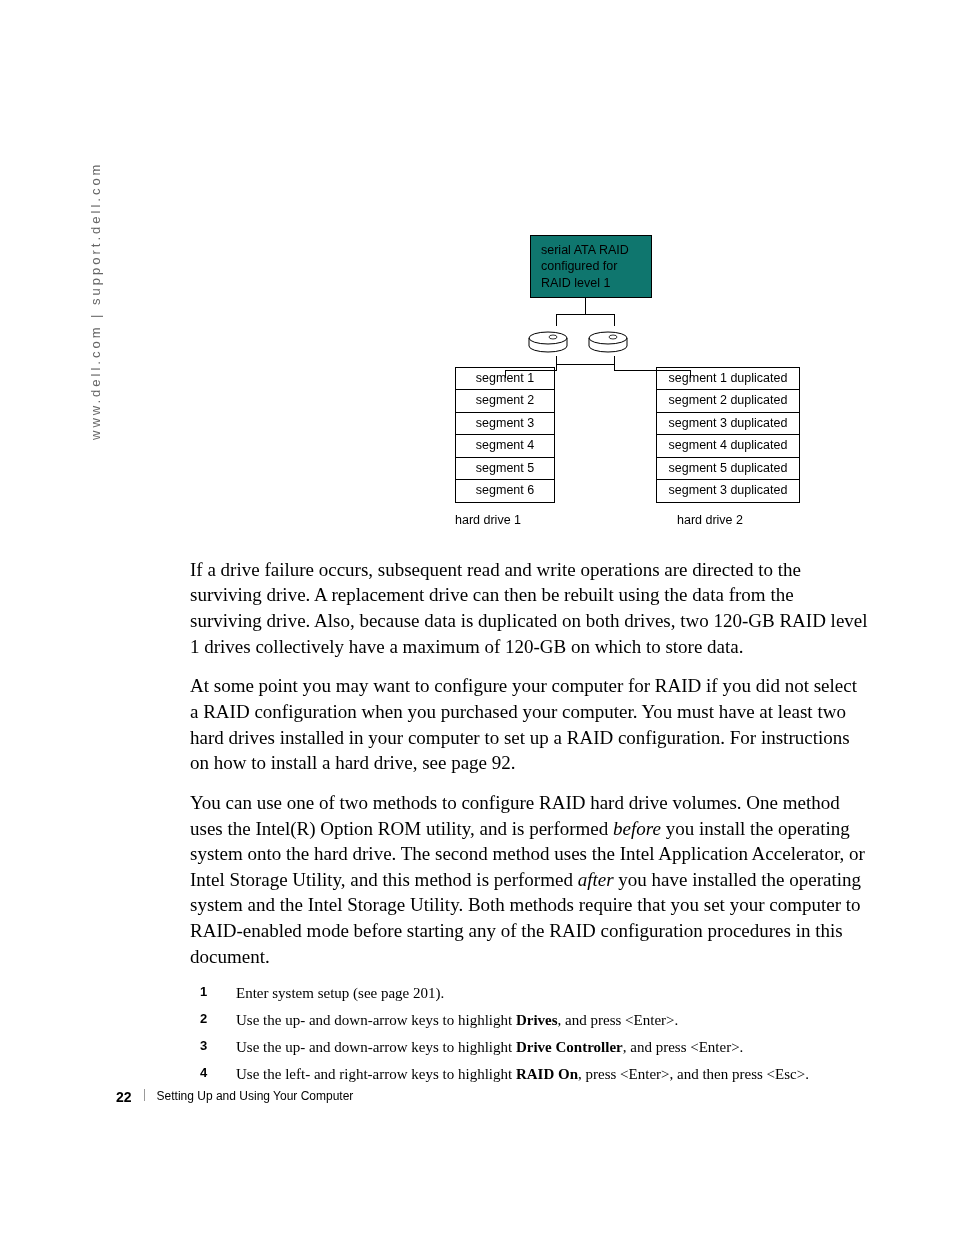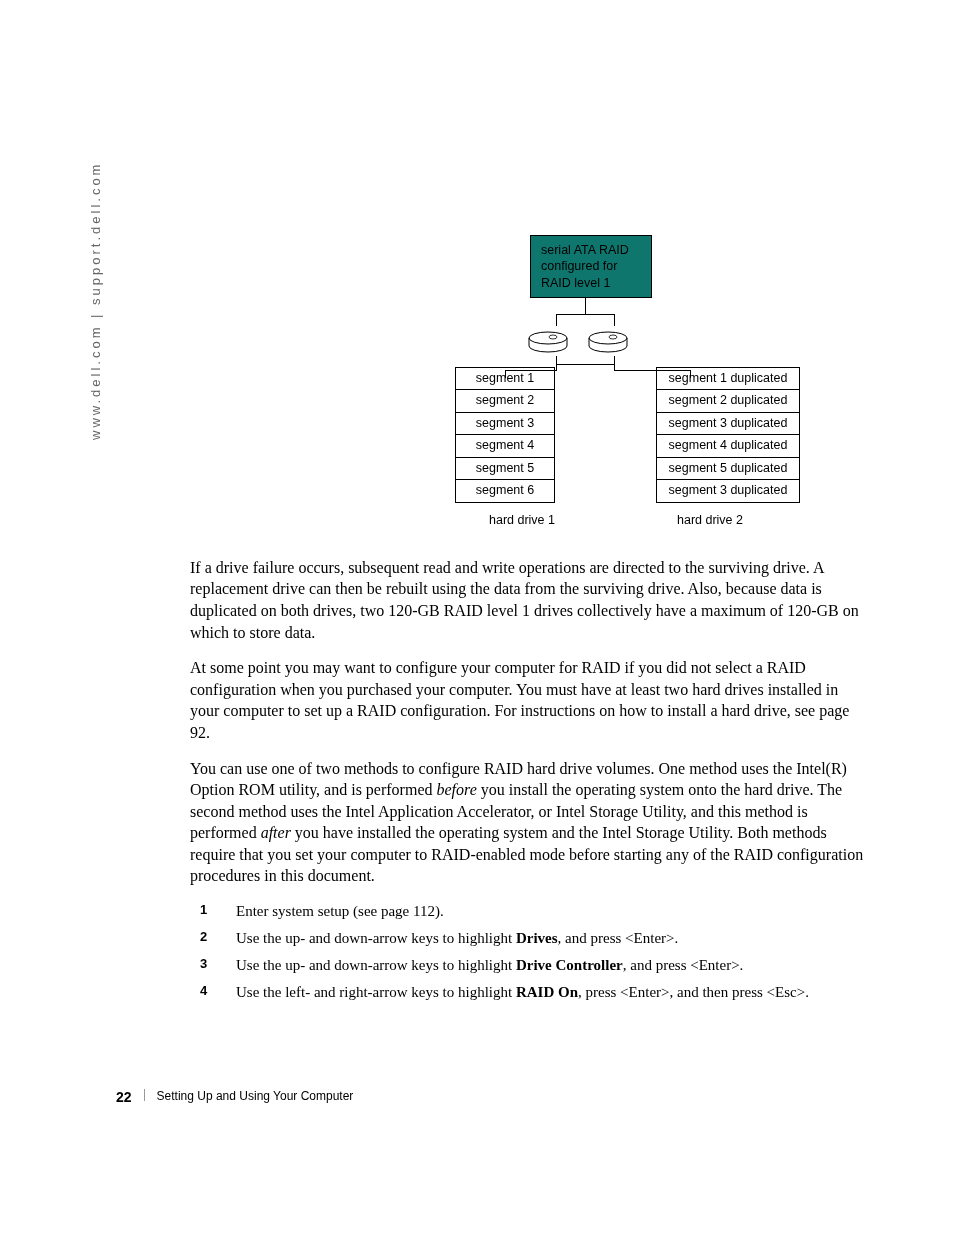--- a/index.html
+++ b/index.html
@@ -87,24 +87,24 @@
   }
   .hd-labels {
     display: flex;
     justify-content: space-between;
     width: 345px;
     margin-left: 155px;
     font-family: Arial, Helvetica, sans-serif;
     font-size: 12.5px;
     margin-top: 10px;
   }
-  .hd-label-left { width: 100px; text-align: right; }
+  .hd-label-left { width: 100px; text-align: left; }
   .hd-label-right { width: 180px; text-align: center; }
   .body-para {
-    font-size: 16px;
+    font-size: 19px;
     line-height: 1.35;
     margin: 14px 0;
   }
   .section-h {
     font-family: Arial, Helvetica, sans-serif;
     font-weight: bold;
     font-size: 16px;
     margin: 22px 0 6px 0;
   }
   .sub-h {
@@ -240,21 +240,21 @@
 
 
   <p class="body-para">At some point you may want to configure your computer for RAID if you did not select a RAID configuration when you purchased your computer. You must have at least two hard drives installed in your computer to set up a RAID configuration. For instructions on how to install a hard drive, see page 92.</p>
 
   <p class="body-para">
     <span>You can use one of two methods to configure RAID hard drive volumes. One method uses the Intel(R) Option ROM utility, and is performed </span><span class="italic">before</span><span> you install the operating system onto the hard drive. The second method uses the Intel Application Accelerator, or Intel Storage Utility, and this method is performed </span><span class="italic">after</span><span> you have installed the operating system and the Intel Storage Utility. Both methods require that you set your computer to RAID-enabled mode before starting any of the RAID configuration procedures in this document.</span>
   </p>
 
 
   <ol class="steps">
-    <li><span>Enter system setup (see page 112).</span></li>
+    <li><span>Enter system setup (see page 201).</span></li>
     <li><span>Use the up- and down-arrow keys to highlight </span><span class="bold">Drives</span><span>, and press &lt;Enter&gt;.</span></li>
     <li><span>Use the up- and down-arrow keys to highlight </span><span class="bold">Drive Controller</span><span>, and press &lt;Enter&gt;.</span></li>
     <li><span>Use the left- and right-arrow keys to highlight </span><span class="bold">RAID On</span><span>, press &lt;Enter&gt;, and then press &lt;Esc&gt;.</span></li>
   </ol>
 
 </div>
 
 <div class="footer">
   <span class="footer-page">22</span>
   <span class="footer-divider"></span>

